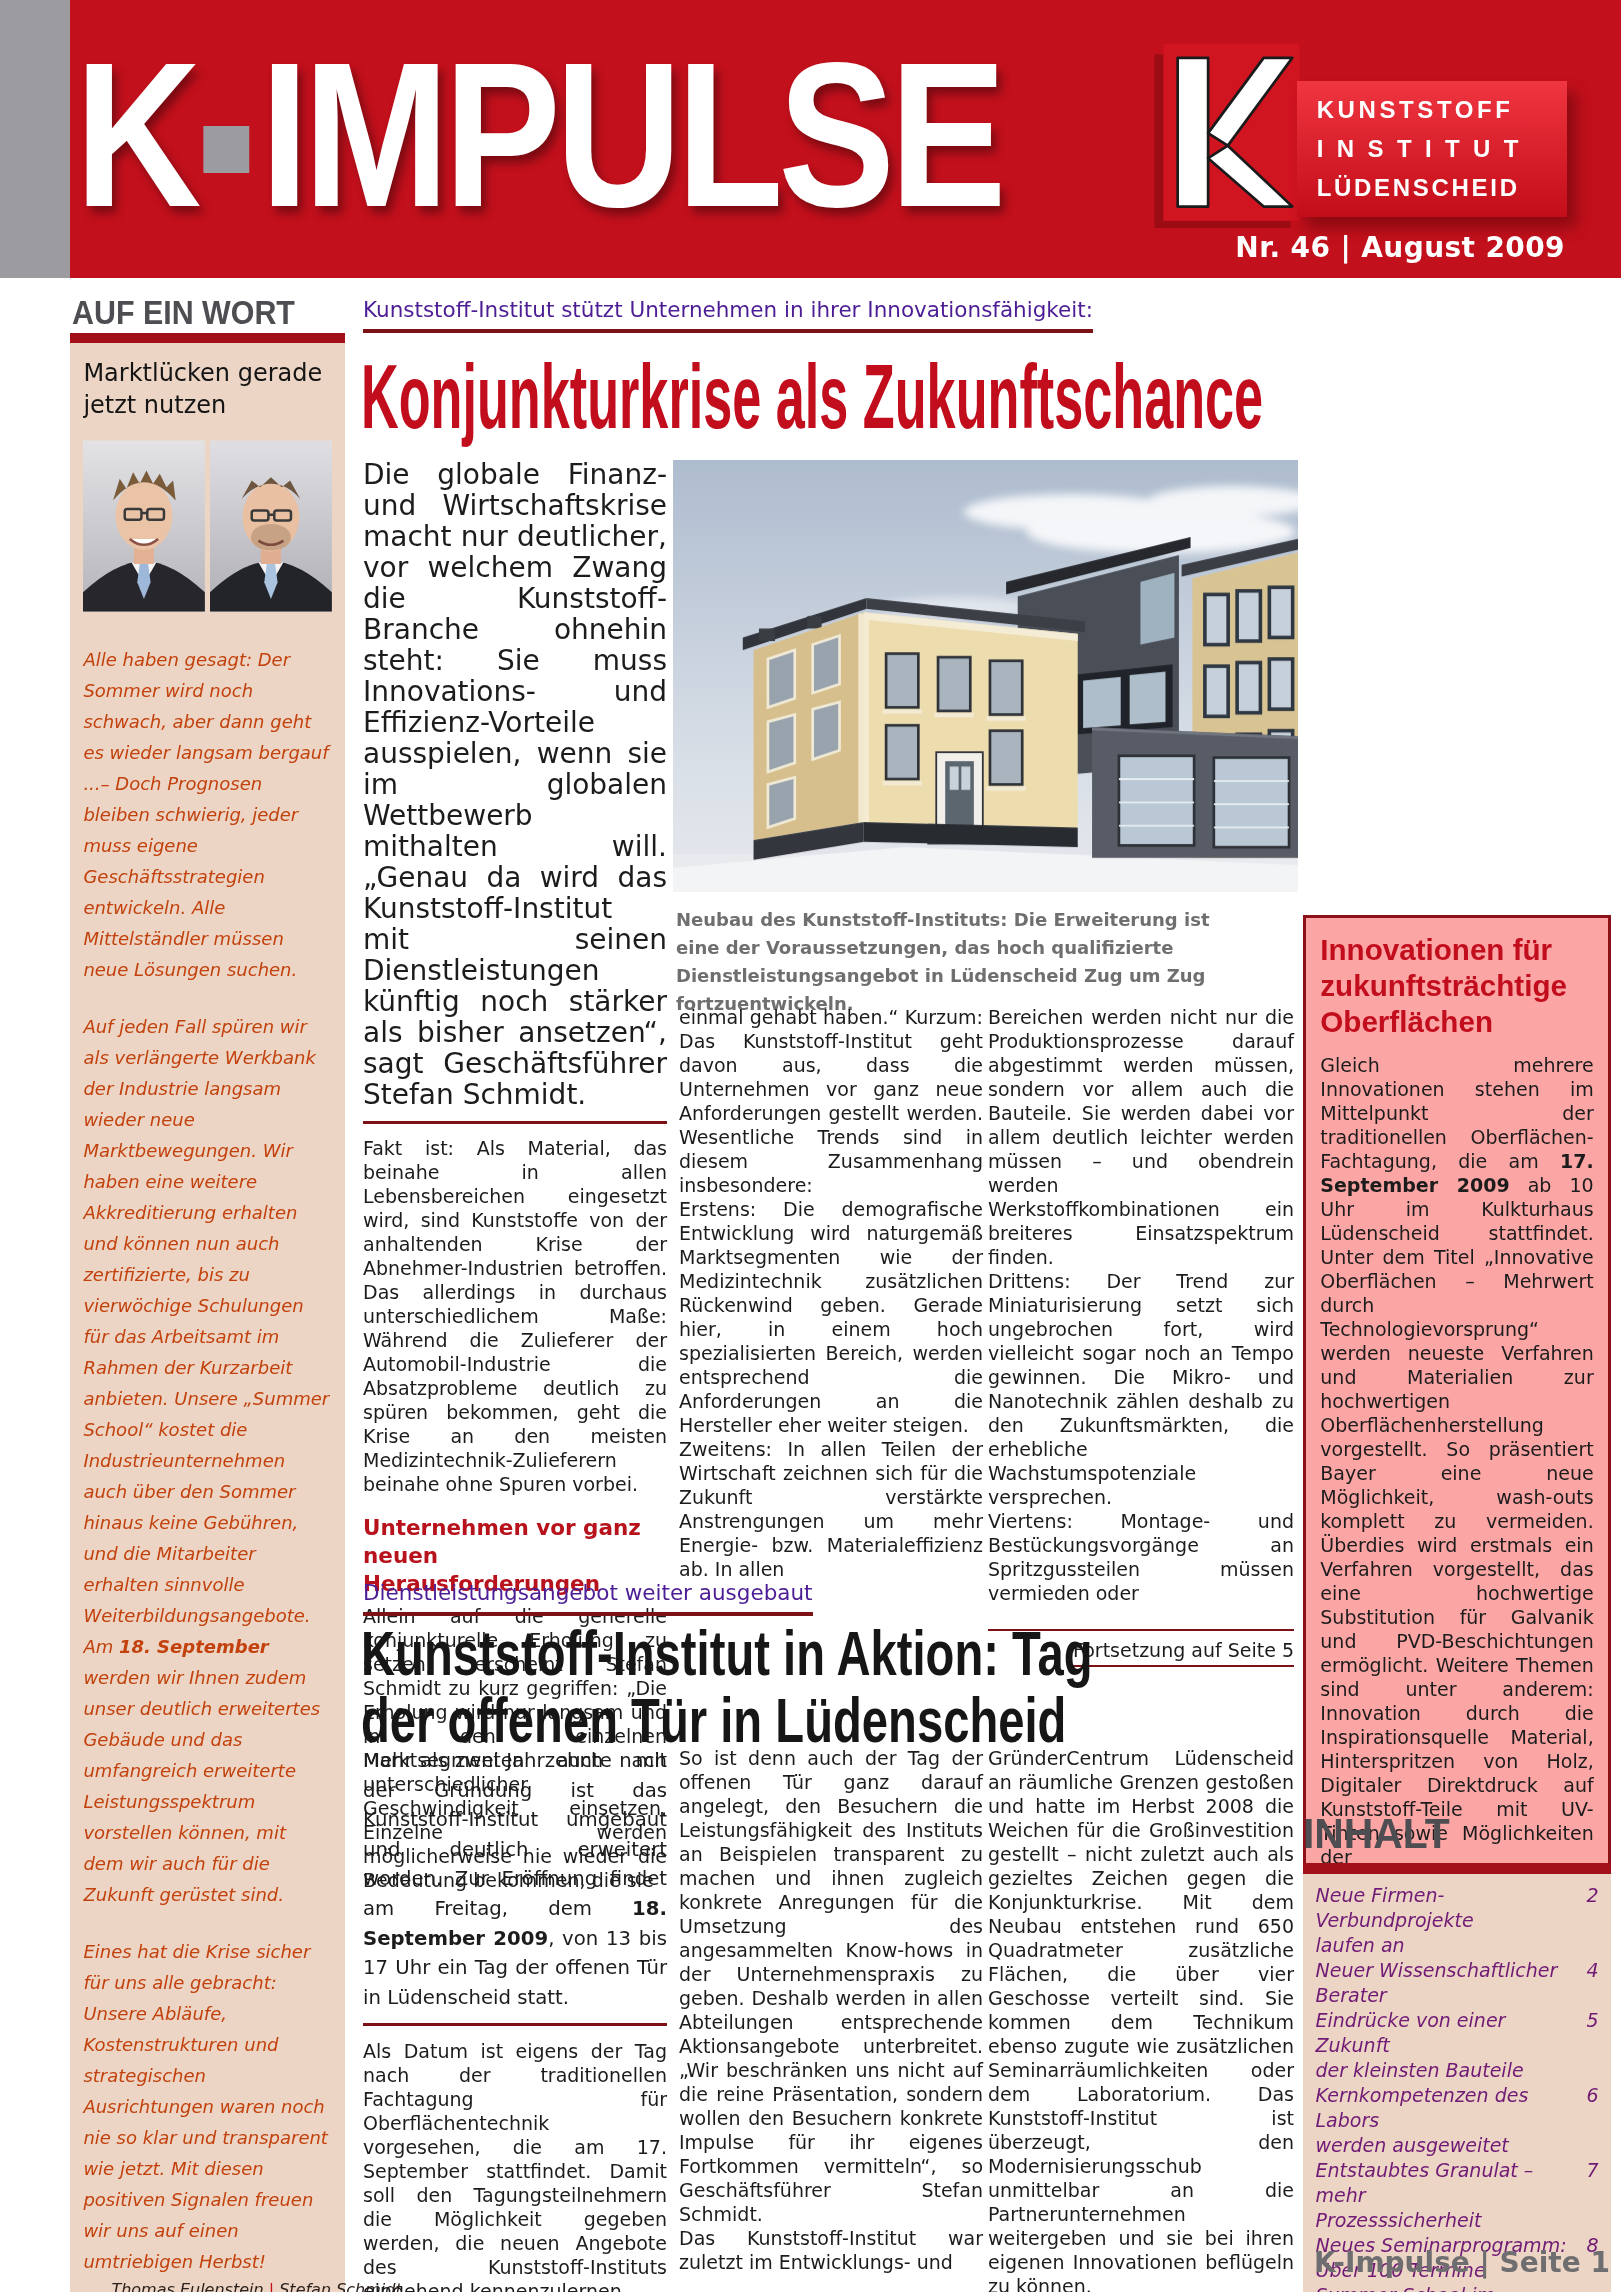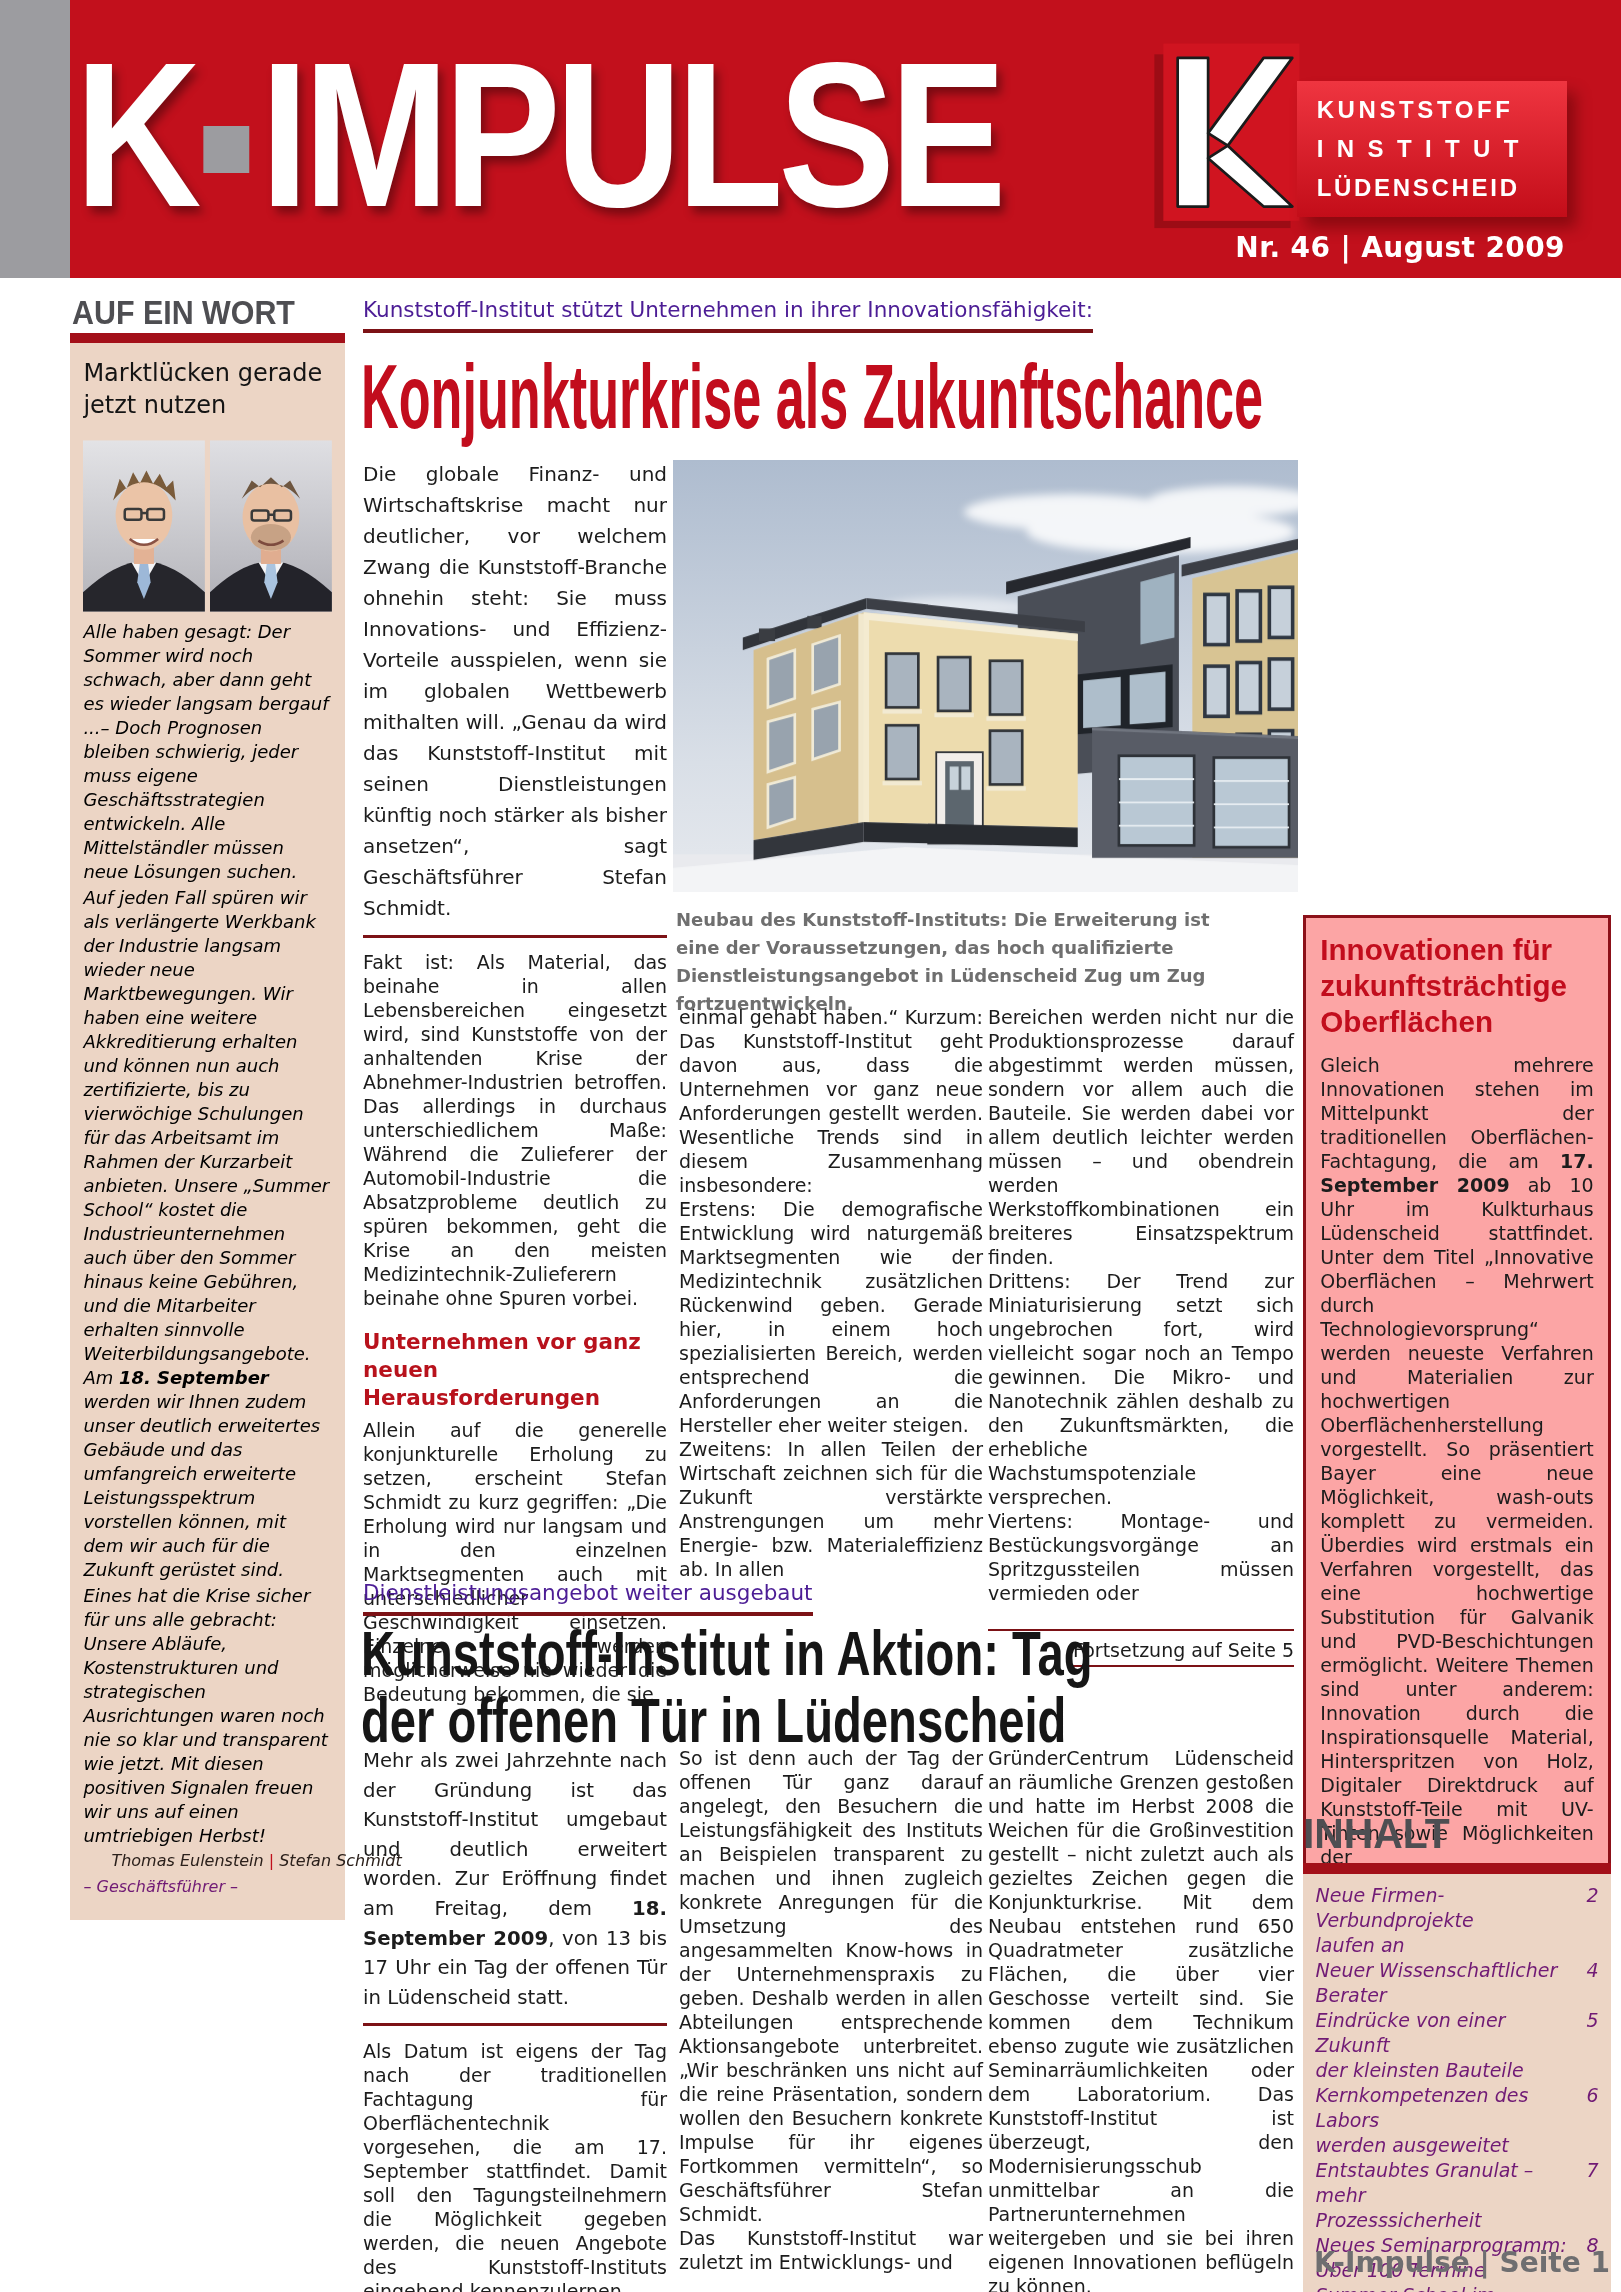--- a/index.html
+++ b/index.html
@@ -25,32 +25,32 @@
   #issue{right:56px;top:231px;color:#ffffff;font-weight:bold;font-size:28px;letter-spacing:0.4px;}
 
   
   #auf-ein-wort{left:72px;top:294px;font-family:"Liberation Sans",sans-serif;font-weight:bold;
                 font-size:32px;color:#4e4e52;transform:scale(.95,1.05);transform-origin:left top;}
   #red-bar-left{left:70px;top:333px;width:275px;height:9.9px;background:#a31019;}
   #tan-box{left:70px;top:343px;width:275px;box-sizing:border-box;background:#ecd5c5;padding:14.3px 13.4px 19.7px;}
   #tan-box .rail-title{font-size:24px;line-height:32px;color:#141414;white-space:pre-line;}
   .photos{display:flex;gap:4.5px;margin-top:12.5px;}
   .photos svg{display:block;}
-  .rail-body{margin-top:2px;font-style:italic;font-size:18px;line-height:24px;color:#000000;text-align:left;}
+  .rail-body{margin-top:26px;font-style:italic;font-size:18px;line-height:31px;color:#c2410c;text-align:left;}
   .rail-sig{font-style:italic;font-size:16px;line-height:26.4px;color:#2b201b;white-space:nowrap;margin-left:28px;}
   .rail-role{font-style:italic;font-size:16px;line-height:26.4px;color:#701a75;}
 
   
   .kicker{font-size:21.5px;color:#4c1d95;border-bottom:4.5px solid #7c1216;padding-bottom:7.2px;width:max-content;}
   #kicker1{left:363px;top:297px;}
   #headline1{left:361px;top:346px;font-family:"Liberation Sans",sans-serif;font-weight:bold;
              font-size:90px;color:#c20d1d;transform:scale(.58,1);transform-origin:left top;white-space:pre;}
   .bodycol{width:304px;font-size:19px;line-height:24px;text-align:justify;color:#1c1c1c;}
   .bodycol p{margin:0;}
-  .intro1{font-size:20px;line-height:31px;border-bottom:3.6px solid #7c1216;padding-bottom:10.7px;}
+  .intro1{font-size:28px;line-height:31px;border-bottom:3.6px solid #7c1216;padding-bottom:10.7px;}
   .mt{margin-top:12.5px !important;}
   .subhead{margin-top:18px !important;margin-bottom:5.4px !important;font-weight:bold;color:#b8121c;
            font-size:21.5px;line-height:28px;text-align:left;}
   #a1col1{left:363px;top:459px;}
   #photo{left:673px;top:460px;width:625px;height:432px;}
   #caption{left:676px;top:906px;width:555px;font-weight:bold;color:#6f6f6f;font-size:18px;line-height:28px;}
   #a1col2{left:679px;top:1005px;}
   #a1col3{left:988px;top:1005px;width:306px;}
   .cont{margin-top:24px;border-top:2.7px solid #7c1216;padding-top:7.2px;text-align:right;}
   .cont span{border-bottom:2.7px solid #7c1216;padding-bottom:3.6px;}

